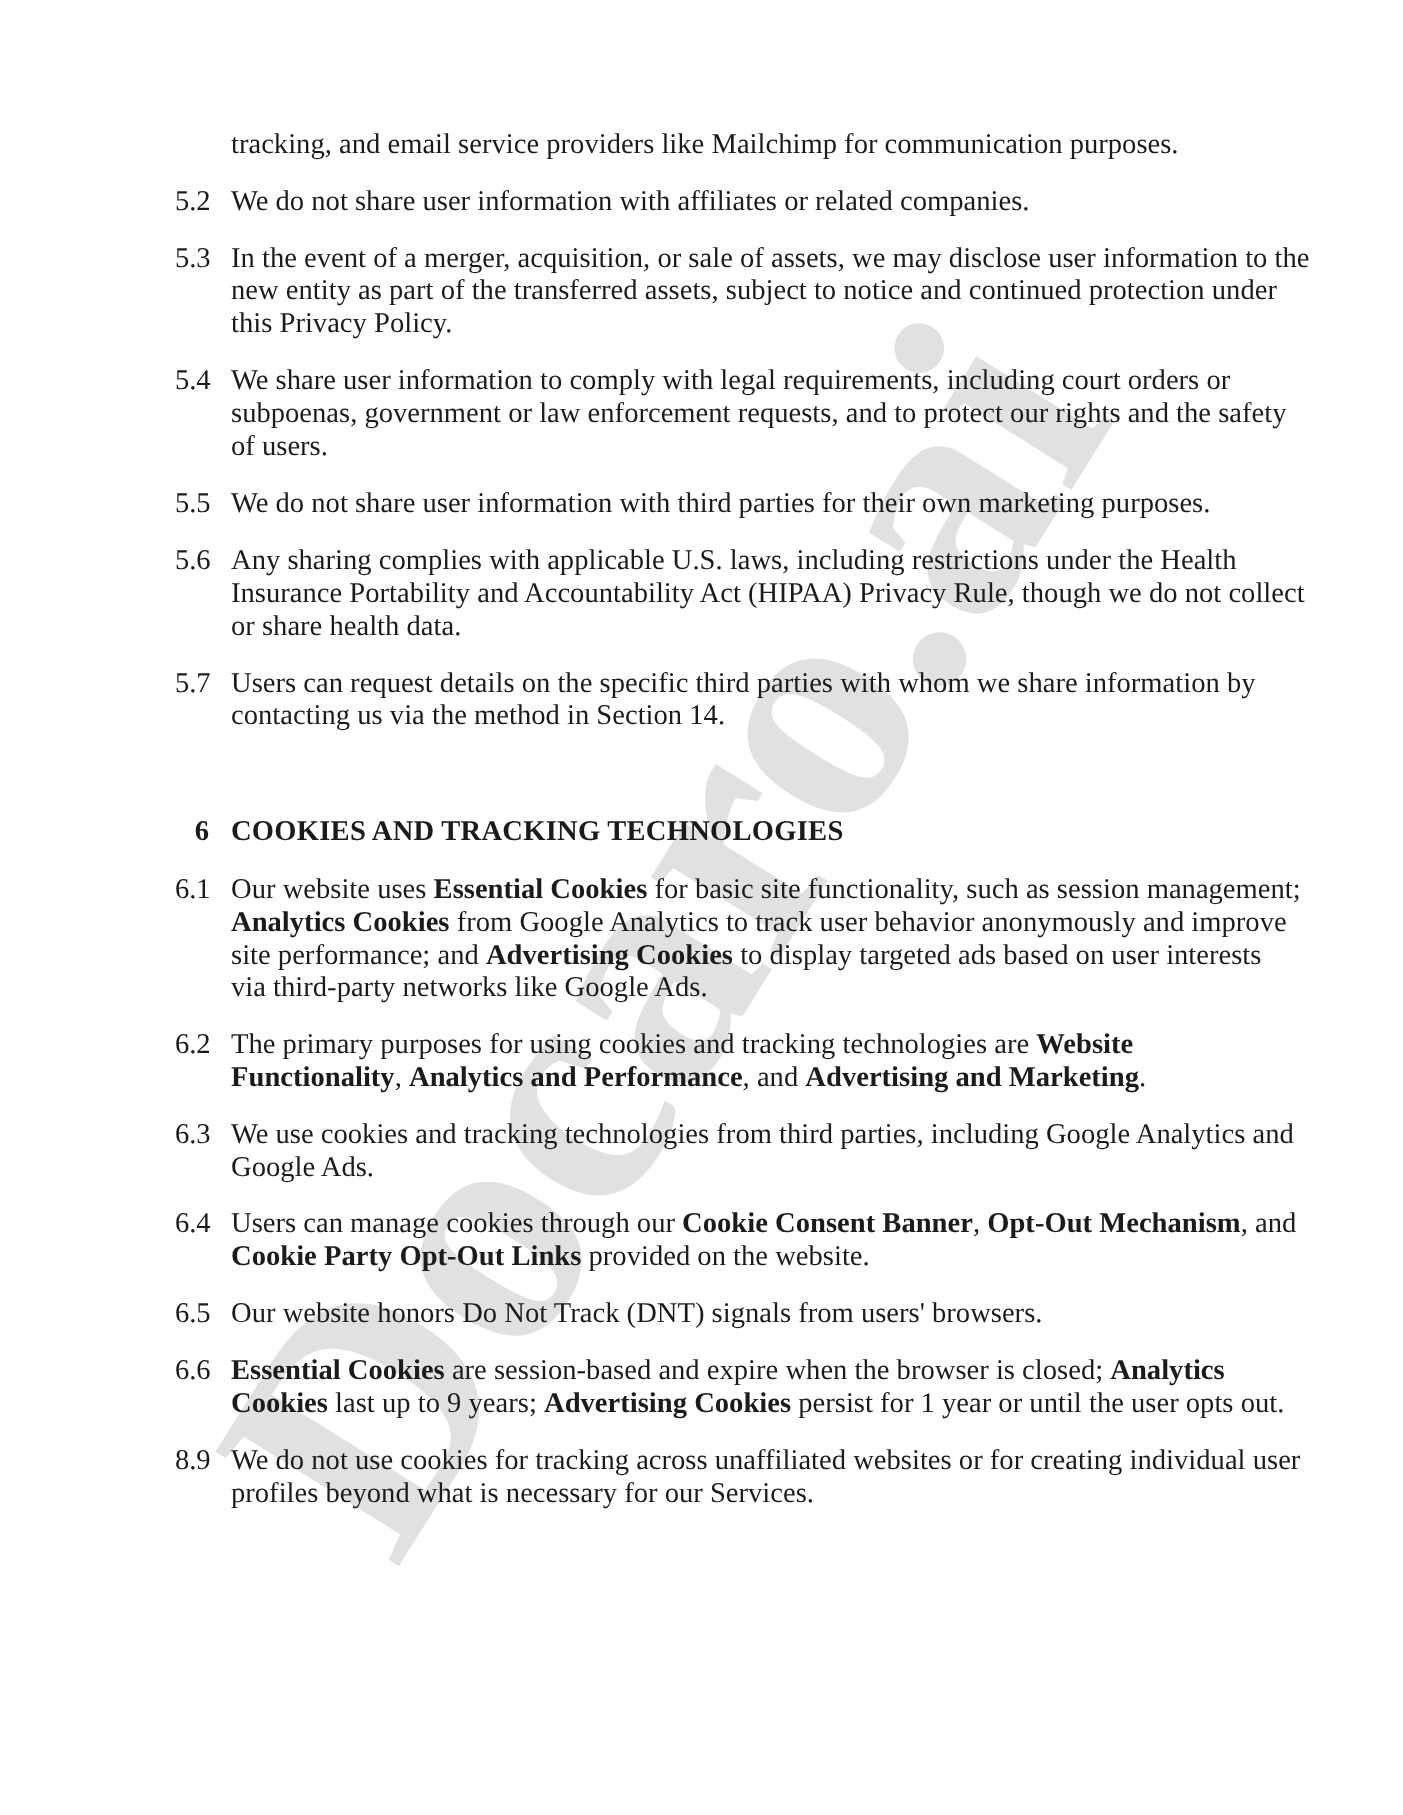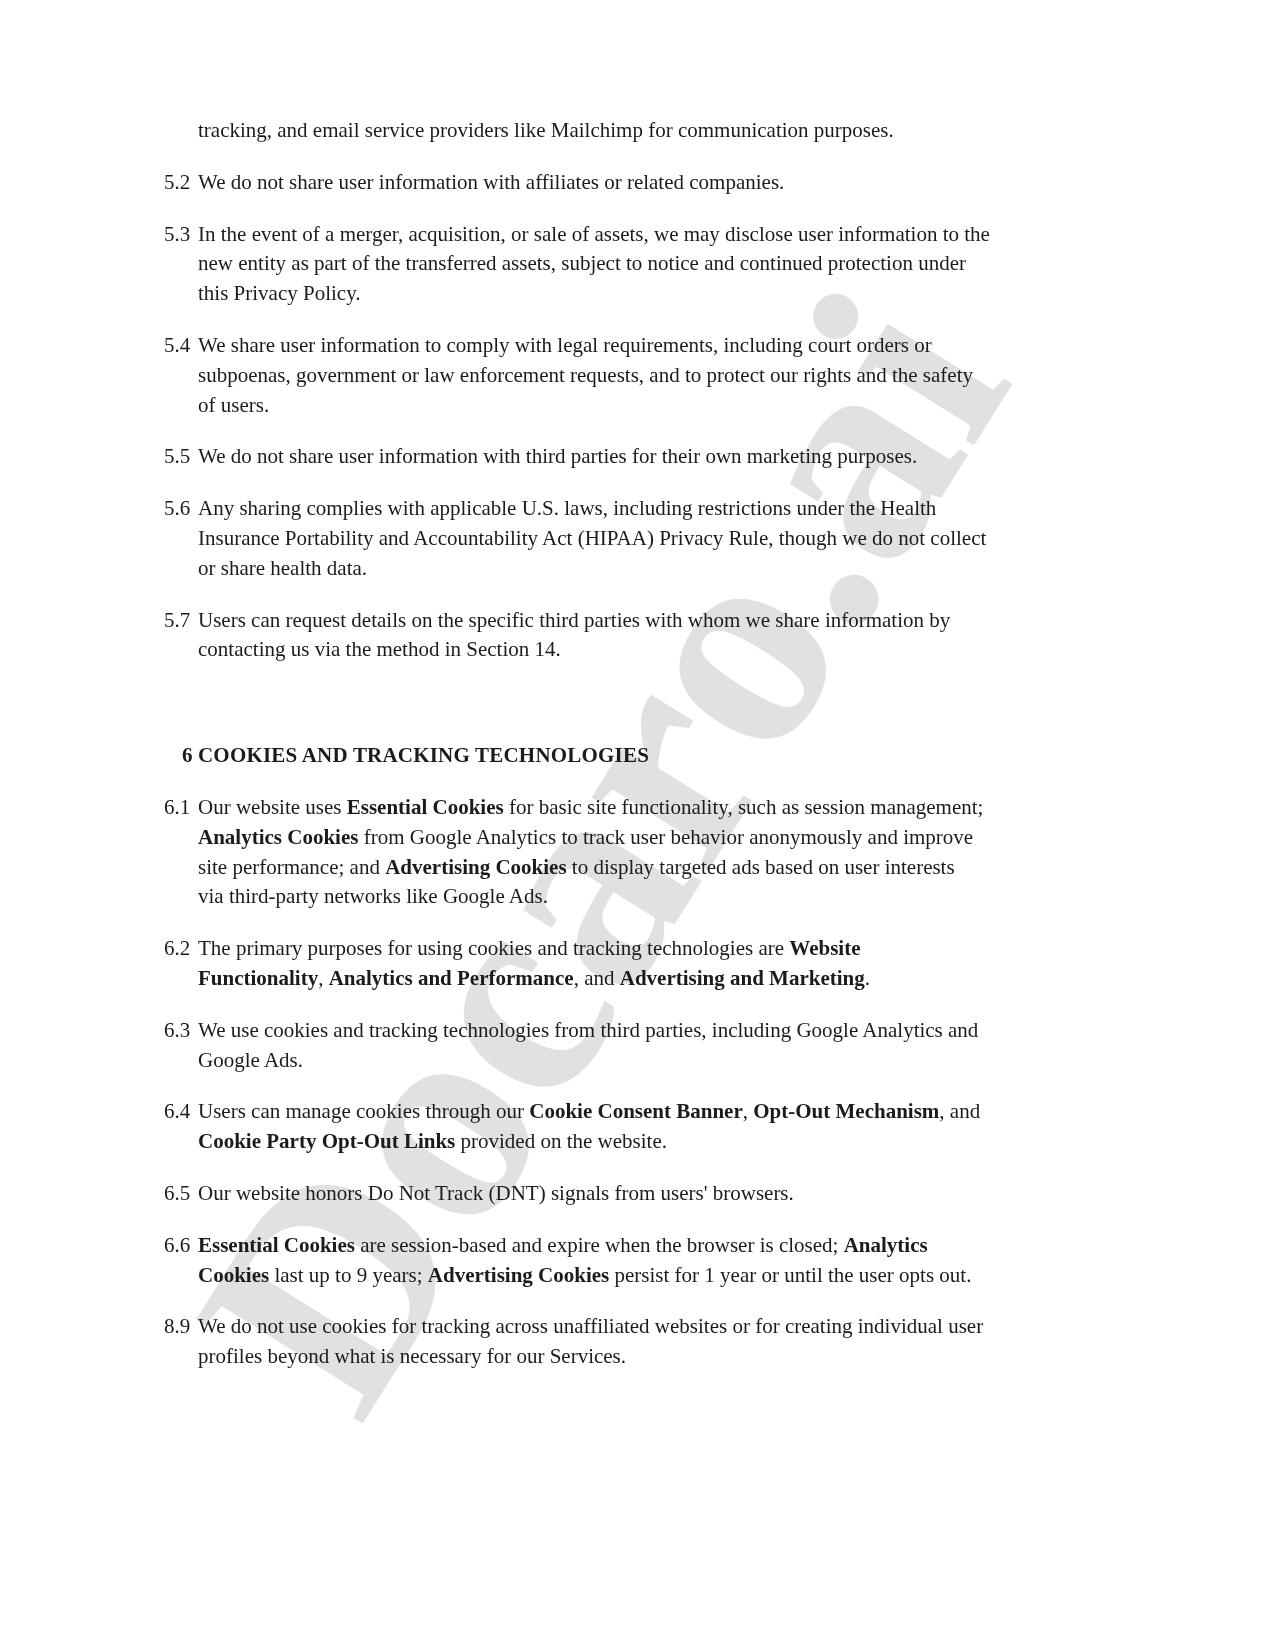--- a/index.html
+++ b/index.html
@@ -27,27 +27,27 @@
     user-select: none;
   }
   .content {
     position: relative;
     z-index: 1;
     padding: 116px 0 0 147px;
     width: 978px;
   }
   .row {
     position: relative;
-    margin: 0 0 22px 0;
+    margin: 0 0 22px 12px;
     line-height: 29.8px;
-    font-size: 21px;
+    font-size: 26px;
   }
   .num {
     position: absolute;
-    left: 17px;
+    left: 0;
     top: 0;
     width: 51px;
     line-height: 29.8px;
   }
   .para {
     margin: 0 0 0 51px;
     white-space: pre;
     line-height: 29.8px;
   }
   .row.heading { margin-top: 76px; margin-bottom: 22px; }

